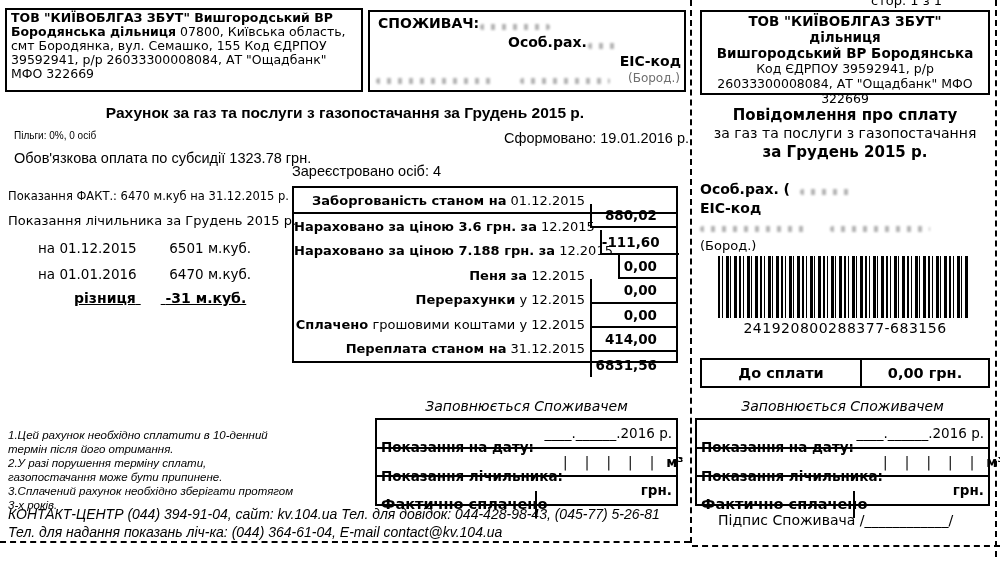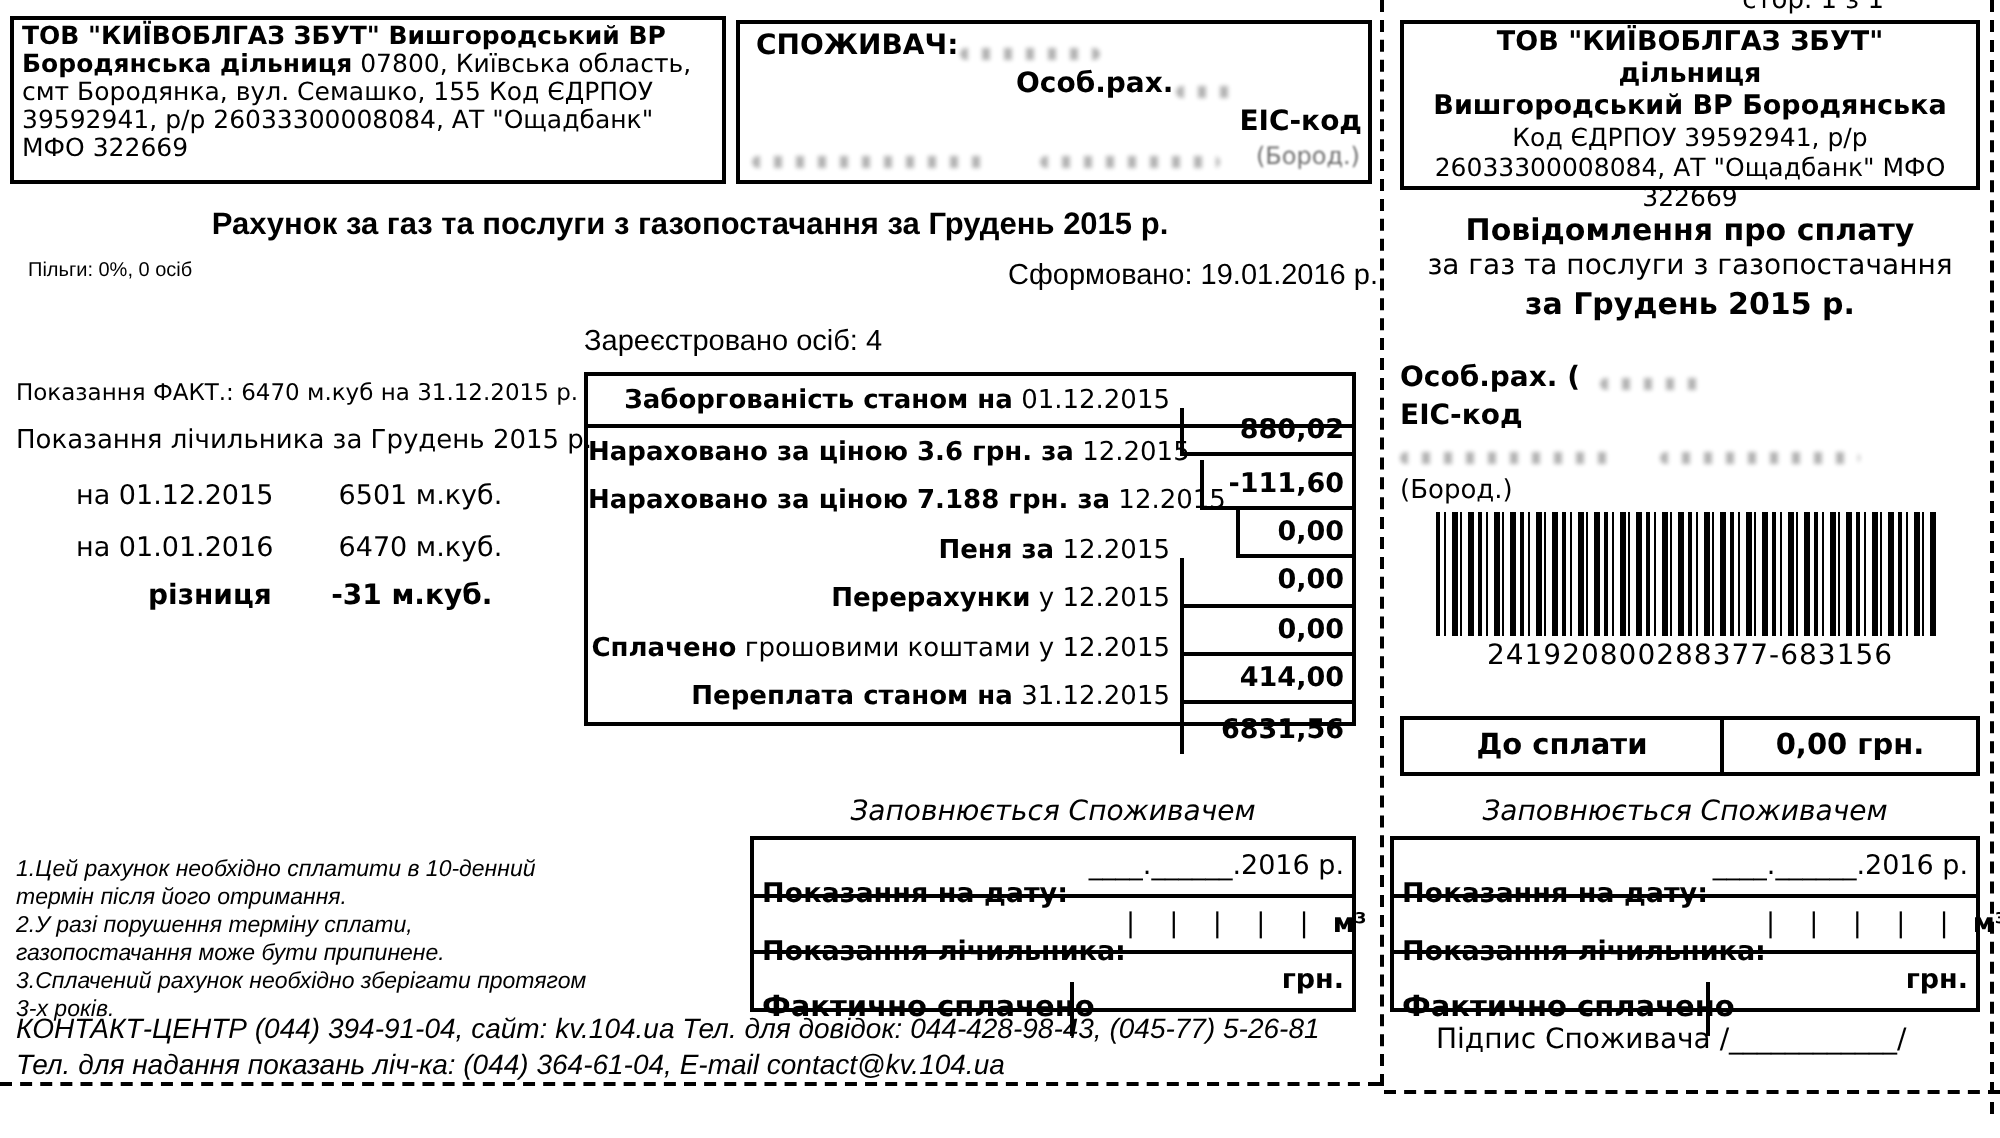--- a/index.html
+++ b/index.html
@@ -21,21 +21,21 @@
   
   .smudge{position:absolute;height:6px;border-radius:3px;opacity:.65;filter:blur(1px);
     background:repeating-linear-gradient(90deg,rgba(90,90,90,.7) 0 4px,rgba(255,255,255,0) 4px 11px);}
   .faint{color:#6f6f6f;filter:blur(.4px);}
 
   
   #charges{left:292px;top:186px;width:386px;border:2px solid #000;box-sizing:border-box;}
   #charges .row{display:flex;height:24.4px;align-items:center;}
   #charges .lbl{flex:1;text-align:right;padding-right:5px;font-size:13px;white-space:nowrap;}
   #charges .val{width:86px;box-sizing:border-box;border-left:2px solid #000;text-align:right;
-                padding-right:4px;font-size:13.5px;font-weight:bold;height:100%;display:flex;
+                padding-right:19px;font-size:13.5px;font-weight:bold;height:100%;display:flex;
                 align-items:center;justify-content:flex-end;margin-top:32px;}
   #charges .row .val{border-bottom:2px solid #000;}
   #charges .row:last-child .val{border-bottom:none;}
   #charges .row.sep{border-bottom:2px solid #000;}
 
   
   .cform{border:2px solid #000;box-sizing:border-box;background:#fff;}
   .cform .frow{display:flex;height:26.5px;align-items:center;border-bottom:2px solid #000;font-size:13.5px;}
   .cform .frow:last-child{border-bottom:none;}
   .cform .flbl{font-weight:bold;padding-left:4px;white-space:nowrap;margin-top:28px;}
@@ -84,34 +84,35 @@
     <div class="b t">ТОВ "КИЇВОБЛГАЗ ЗБУТ"</div>
     <div class="b t">дільниця</div>
     <div class="b t">Вишгородський ВР Бородянська</div>
     <div>Код ЄДРПОУ 39592941, р/р 26033300008084, АТ "Ощадбанк" МФО 322669</div>
   </div>
 
   <div class="abs b ctr narrow" style="left:0;top:104px;width:690px;font-size:15.5px;">Рахунок за газ та послуги з газопостачання за Грудень 2015 р.</div>
   <div class="abs narrow" style="left:14px;top:130px;font-size:10px;">Пільги: 0%, 0 осіб</div>
   <div class="abs narrow" style="left:292px;top:130px;font-size:14.5px;margin-top:33px;">Зареєстровано осіб: 4</div>
   <div class="abs narrow" style="left:504px;top:130px;font-size:14.5px;">Сформовано: 19.01.2016 р.</div>
+  <div class="abs narrow" style="left:14px;top:150px;font-size:14.5px;">Обов'язкова оплата по субсидії 1323.78 грн.</div>
 
   <div class="abs" style="left:8px;top:189px;font-size:11.5px;">Показання ФАКТ.: 6470 м.куб на 31.12.2015 р.</div>
   <div class="abs" style="left:8px;top:213px;font-size:13px;">Показання лічильника за Грудень 2015 р.</div>
   <div class="abs" style="left:38px;top:240px;font-size:13.5px;">
     <span>на 01.12.2015</span>
     <span style="display:inline-block;width:24px;"></span>
     <span>6501 м.куб.</span>
   </div>
   <div class="abs" style="left:38px;top:266px;font-size:13.5px;">
     <span>на 01.01.2016</span>
     <span style="display:inline-block;width:24px;"></span>
     <span>6470 м.куб.</span>
   </div>
-  <div class="abs b" style="left:74px;top:290px;font-size:14px;">
+  <div class="abs b" style="left:74px;top:290px;font-size:14px;text-decoration:underline;">
     <span>різниця</span>
     <span style="display:inline-block;width:20px;"></span>
     <span>-31 м.куб.</span>
   </div>
 
   <div class="abs" id="charges">
     <div class="row sep">
       <div class="lbl"><span class="b">Заборгованість станом на</span> <span>01.12.2015</span></div>
       <div class="val">880,02</div>
     </div>

